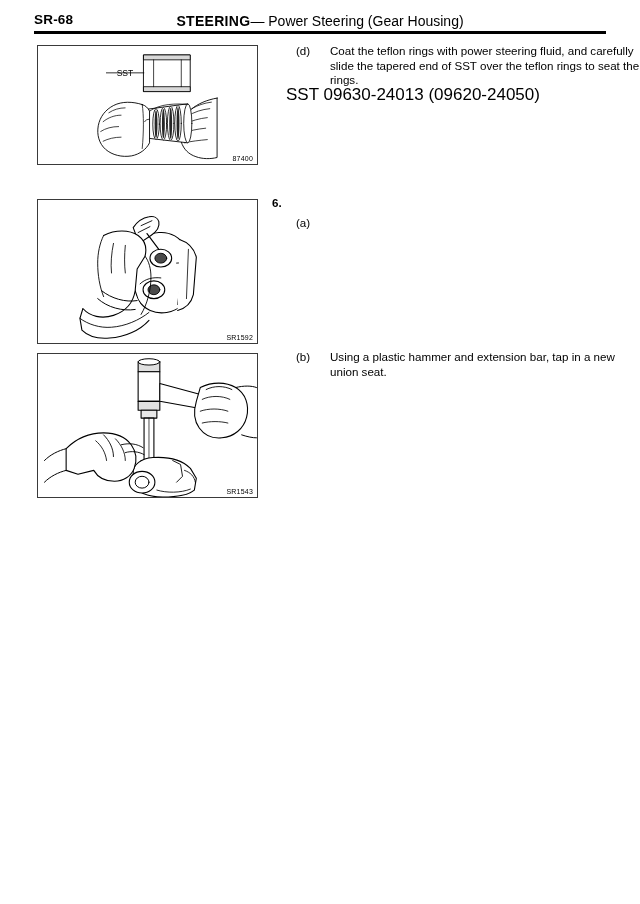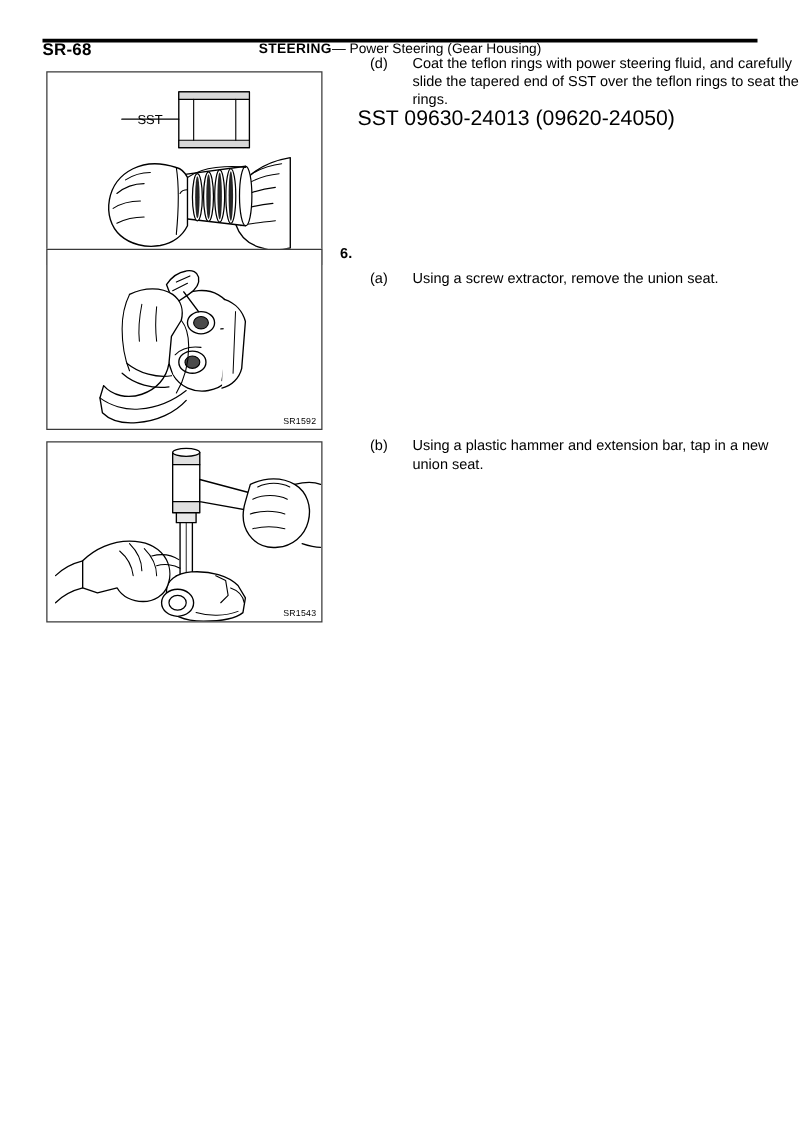--- a/index.html
+++ b/index.html
@@ -16,37 +16,36 @@
     overflow: hidden;
   }
 
   
   #page-header {
     position: absolute;
     left: 34px;
     top: 12px;
     width: 572px;
     height: 24px;
-    margin-top: 20px;
   }
   #page-header .page-no {
     position: absolute;
     left: 0;
     top: 0;
     font-size: 13.5px;
     font-weight: bold;
     letter-spacing: 0.2px;
   }
   #page-header .header-title {
     position: absolute;
     left: 0;
     top: 1px;
     width: 572px;
     text-align: center;
-    font-size: 11px;
+    font-size: 14px;
     white-space: nowrap;
   }
   #page-header .header-title .sect {
     font-weight: bold;
     letter-spacing: 0.3px;
   }
   #header-rule {
     position: absolute;
     left: 34px;
     top: 31px;
@@ -57,21 +56,21 @@
 
   
   .figure-panel {
     position: absolute;
     left: 37px;
     width: 221px;
     border: 1px solid #3a3a3a;
     background: #fff;
     box-sizing: border-box;
   }
-  #figure-panel-1 { top: 57px;  height: 155px; }
+  #figure-panel-1 { top: 45px;  height: 120px; }
   #figure-panel-2 { top: 199px; height: 145px; }
   #figure-panel-3 { top: 353px; height: 145px; }
 
   .figure-panel svg {
     display: block;
     width: 100%;
     height: 100%;
   }
   .fig-code {
     position: absolute;
@@ -301,21 +300,20 @@
   </div>
 
   <div class="plain-line" id="sst-line">SST 09630-24013 (09620-24050)</div>
 
   <div class="numbered-head" id="block-6">
     <span class="num">6.</span>
   </div>
 
   <div class="step-block lettered" id="block-6a">
     <span class="marker">(a)</span>
-    <span>Using a screw extractor, remove the union seat.</span>
   </div>
 
   <div class="step-block lettered" id="block-6b">
     <span class="marker">(b)</span>
     <span>Using a plastic hammer and extension bar, tap in a new union seat.</span>
   </div>
 
 </div>
 
 </body></html>

